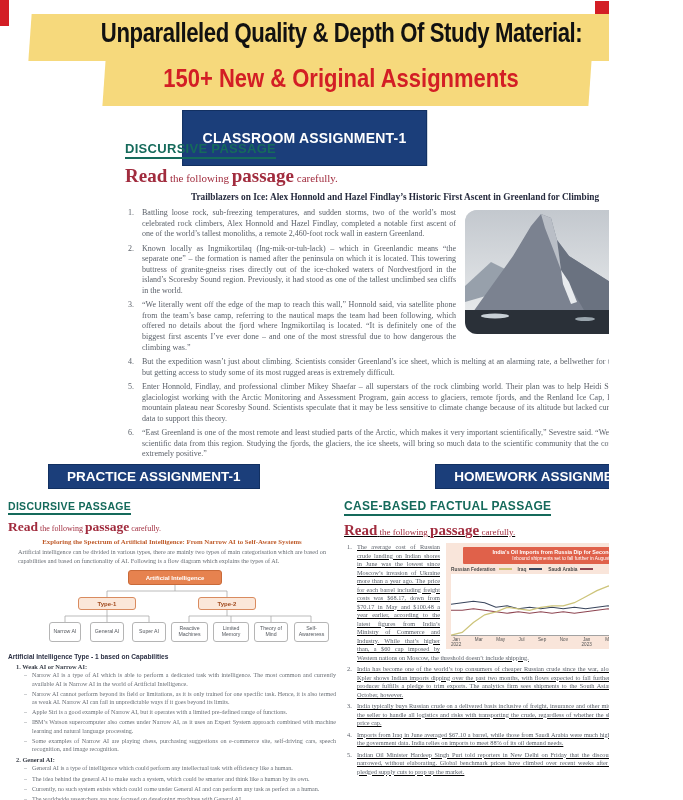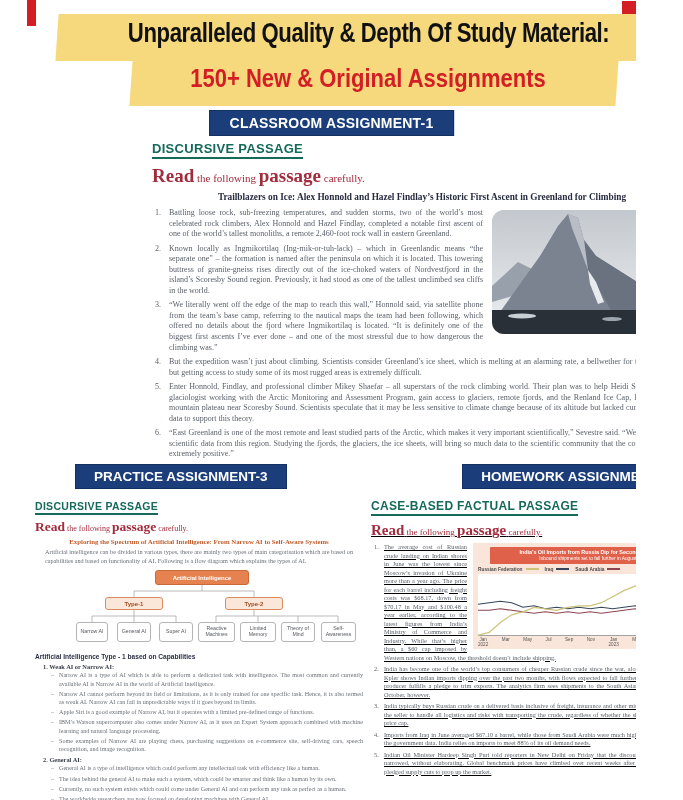--- a/index.html
+++ b/index.html
@@ -1,39 +1,39 @@
 <!DOCTYPE html>
 <html><head>
 <meta charset="utf-8">
 <style>
   * { margin:0; padding:0; box-sizing:border-box; }
   html,body { background:#fff; }
   .page { position:relative; width:609px; height:800px; background:#fff; overflow:hidden;
-          font-family:"Liberation Serif", serif;margin-left:27px; }
+          font-family:"Liberation Serif", serif; }
 
   
   .mark-left  { position:absolute; left:0; top:0; width:9px; height:26px; background:#d31e25; }
   .mark-right { position:absolute; right:0; top:1px; width:14px; height:14px; background:#d31e25; }
 
   
   .header { position:absolute; left:0; top:8px; width:683px; height:98px; }
   .band1 { position:absolute; left:30px; top:6px; width:610px; height:47px; background:#f6d97c; transform:skewX(-4deg); }
   .band2 { position:absolute; left:104px; top:52px; width:486px; height:46px; background:#f6d97c; transform:skewX(-4deg); }
   .hline1 { position:absolute; left:0; top:10px; width:683px; text-align:center;
             font-family:"Liberation Sans", sans-serif; font-weight:bold; font-size:27px; color:#111; }
   .hline1 span { display:inline-block; transform:scaleX(.82); transform-origin:center; white-space:nowrap; letter-spacing:-.5px;}
   .hline2 { position:absolute; left:0; top:56px; width:683px; text-align:center;
             font-family:"Liberation Sans", sans-serif; font-weight:bold; font-size:25px; color:#d31e25; }
   .hline2 span { display:inline-block; transform:scaleX(.88); transform-origin:center; white-space:nowrap; }
 
   
   .blue-banner { display:inline-block; background:#1b3e7a; color:#fff; border:1px solid #123061;
                  font-family:"Liberation Sans", sans-serif; font-weight:bold; text-align:center; }
   .banner-classroom { position:absolute; left:50%; transform:translateX(-50%); top:110px;
-                      font-size:14px; padding:4px 20px; letter-spacing:.2px; }
+                      font-size:14px; padding:19px 20px; letter-spacing:.2px; }
   .banner-row { position:absolute; left:0; top:464px; width:683px; display:flex; justify-content:space-between;
                 padding:0 22px 0 48px; }
   .banner-row .blue-banner { font-size:13.5px; padding:4px 18px; }
 
   
   .sec-head { display:inline-block; font-family:"Liberation Sans", sans-serif; font-weight:bold;
               color:#156a5b; border-bottom:2px solid #156a5b; padding-bottom:1px; letter-spacing:.3px; }
 
   
   .read-line { color:#a12c3e; font-family:"Liberation Serif", serif; }
@@ -163,21 +163,21 @@
         <li>Known locally as Ingmikortilaq (Ing-mik-or-tuh-lack) – which in Greenlandic means “the separate one” – the formation is named after the peninsula on which it is located. This towering buttress of granite-gneiss rises directly out of the ice-choked waters of Nordvestfjord in the island’s Scoresby Sound region. Previously, it had stood as one of the tallest unclimbed sea cliffs in the world.</li>
         <li>“We literally went off the edge of the map to reach this wall,” Honnold said, via satellite phone from the team’s base camp, referring to the nautical maps the team had been following, which offered no details about the fjord where Ingmikortilaq is located. “It is definitely one of the biggest first ascents I’ve ever done – and one of the most stressful due to how dangerous the climbing was.”</li>
         <li>But the expedition wasn’t just about climbing. Scientists consider Greenland’s ice sheet, which is melting at an alarming rate, a bellwether for the climate crisis, but getting access to study some of its most rugged areas is extremely difficult.</li>
         <li>Enter Honnold, Findlay, and professional climber Mikey Shaefar – all superstars of the rock climbing world. Their plan was to help Heidi Sevestre, a French glaciologist working with the Arctic Monitoring and Assessment Program, gain access to glaciers, remote fjords, and the Renland Ice Cap, located on a high mountain plateau near Scoresby Sound. Scientists speculate that it may be less sensitive to climate change because of its altitude but lacked current ground-level data to support this theory.</li>
         <li>“East Greenland is one of the most remote and least studied parts of the Arctic, which makes it very important scientifically,” Sevestre said. “We desperately need scientific data from this region. Studying the fjords, the glaciers, the ice sheets, will bring so much data to the scientific community that the contribution will be extremely positive.”</li>
       </ol>
     </div>
   </div>
 
   <div class="banner-row">
-    <div class="blue-banner">PRACTICE ASSIGNMENT-3</div>
+    <div class="blue-banner">PRACTICE ASSIGNMENT-1</div>
     <div class="blue-banner">HOMEWORK ASSIGNMENT-1</div>
   </div>
 
   <div class="col-left">
     <span class="sec-head">DISCURSIVE PASSAGE</span>
     <div class="read-line">
       <span class="big">Read</span>
       <span>the following</span>
       <span class="big">passage</span>
       <span>carefully.</span>

